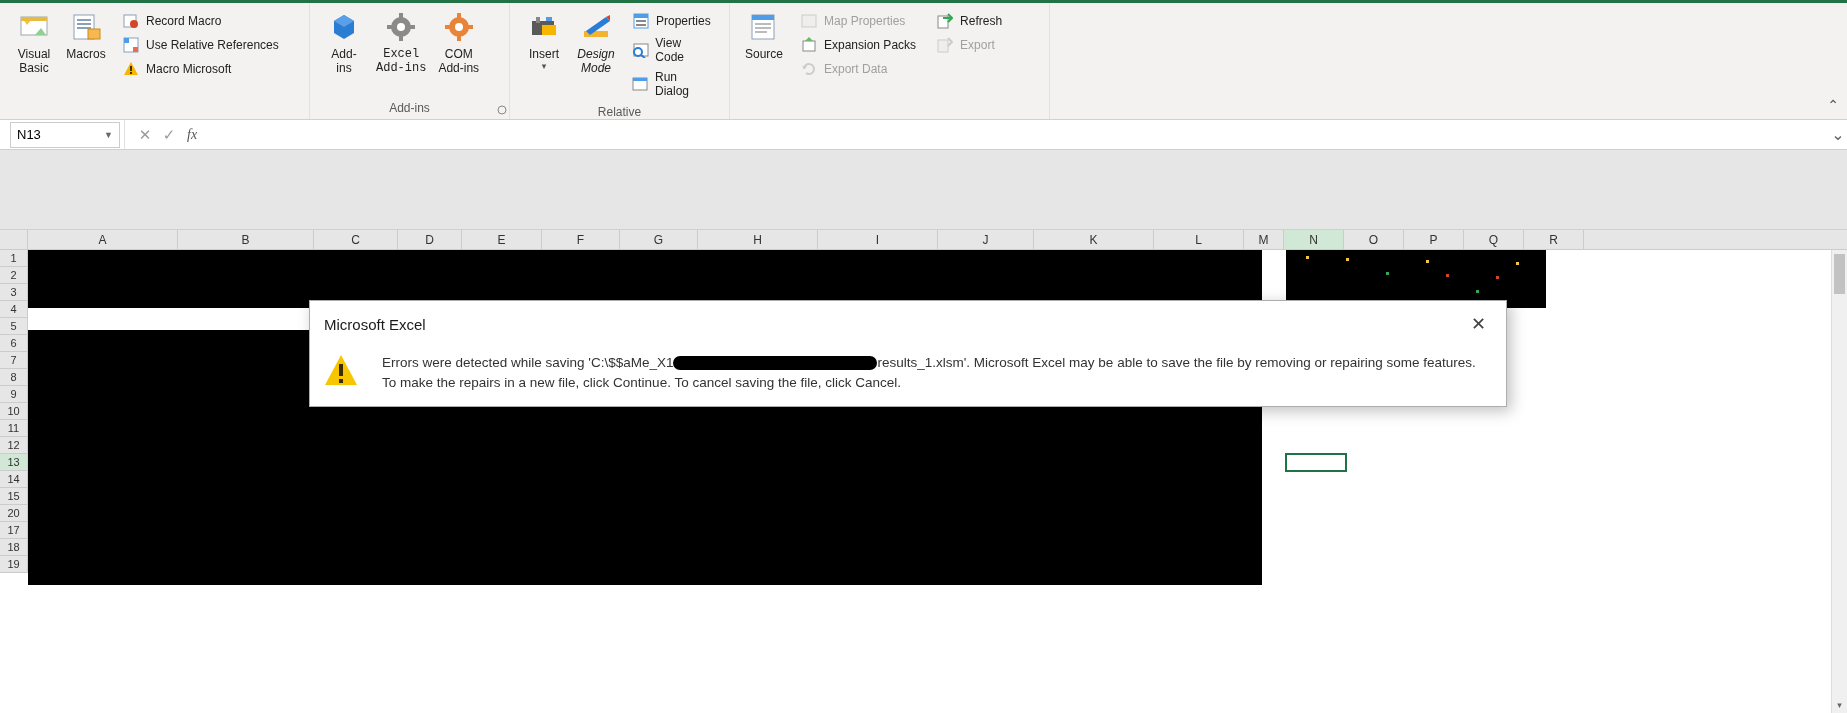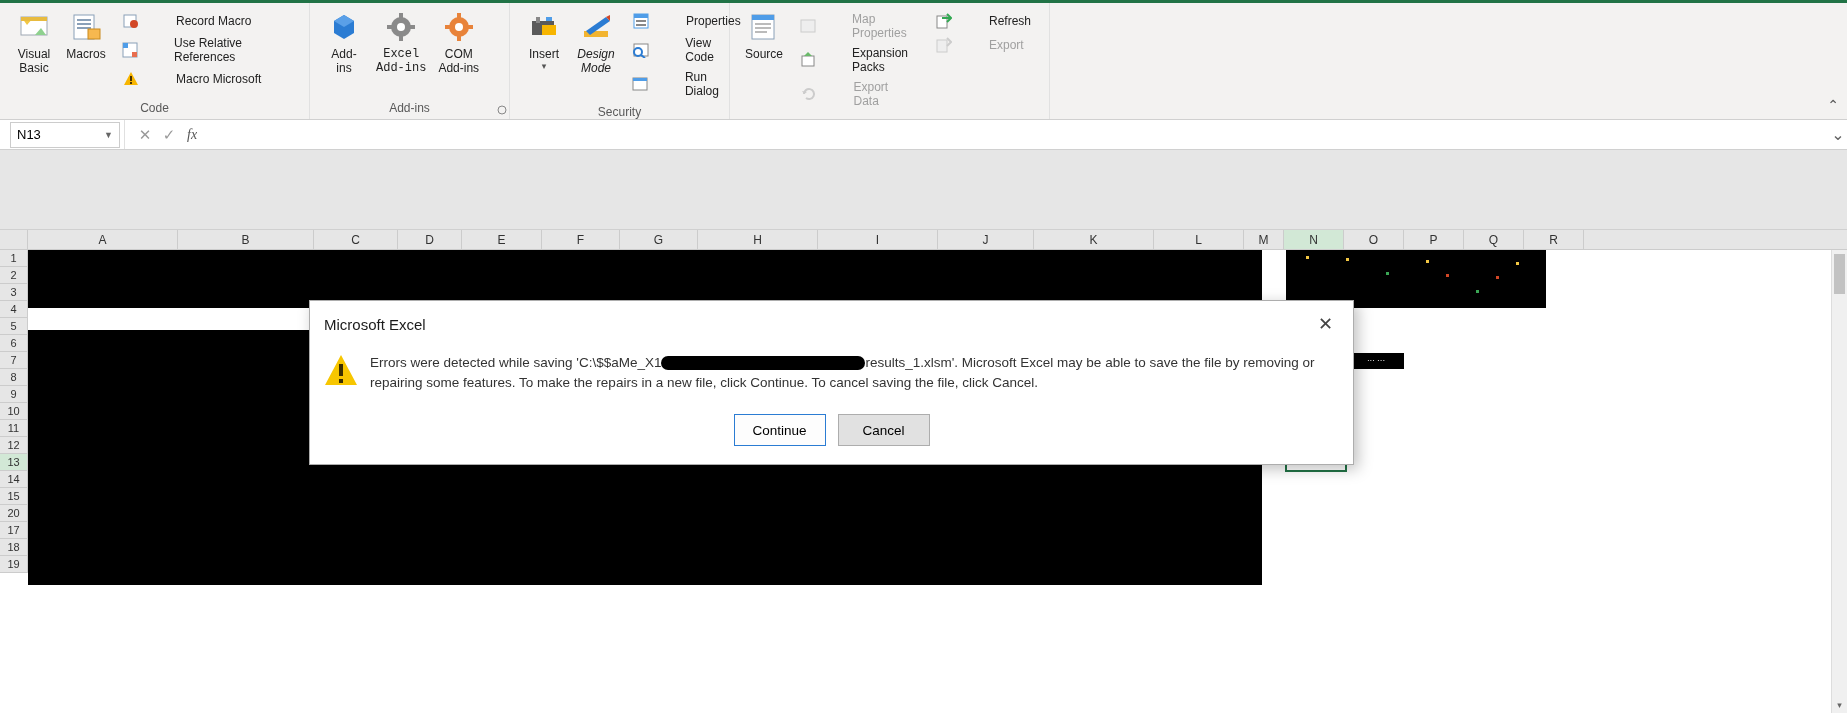--- a/index.html
+++ b/index.html
@@ -7,21 +7,21 @@
 
 
 .ribbon { background: #f3f2f1; height: 120px; border-bottom: 1px solid #d0d0d0; border-top: 3px solid #217346; display: flex; align-items: stretch; position: relative; }
 .ribbon-group { display: flex; flex-direction: column; border-right: 1px solid #e1e1e1; padding: 4px 8px 0 8px; min-width: 60px; }
 .ribbon-group-body { display: flex; align-items: flex-start; flex: 1; }
 .ribbon-group-label { text-align: center; font-size: 12px; color: #595959; padding: 2px 0 4px 0; }
 .large-btn { display: flex; flex-direction: column; align-items: center; justify-content: flex-start; padding: 2px 6px; cursor: pointer; min-width: 52px; text-align: center; }
 .large-btn .icon-box { width: 36px; height: 36px; margin-bottom: 2px; display: flex; align-items: center; justify-content: center; }
 .large-btn .lbl { font-size: 12px; color: #222; line-height: 1.2; }
 .btn-stack { display: flex; flex-direction: column; justify-content: flex-start; padding: 2px 4px; }
-.small-btn { display: flex; align-items: center; padding: 3px 6px; cursor: pointer; font-size: 12px; color: #222; gap: 30px; }
+.small-btn { display: flex; align-items: center; padding: 3px 6px; cursor: pointer; font-size: 12px; color: #222; }
 .small-btn.disabled { color: #a0a0a0; cursor: default; }
 .small-btn .sm-icon { width: 18px; height: 18px; margin-right: 6px; display: flex; align-items: center; justify-content: center; }
 .chevron { position: absolute; right: 8px; bottom: 6px; font-size: 14px; color: #595959; cursor: pointer; }
 .dialog-launcher { width: 10px; height: 10px; position: absolute; right: 2px; bottom: 4px; }
 
 
 .formula-bar { height: 30px; background: #ffffff; border-bottom: 1px solid #d0d0d0; display: flex; align-items: center; }
 .name-box { width: 110px; height: 26px; border: 1px solid #cccccc; margin: 0 4px 0 10px; display: flex; align-items: center; padding: 0 6px; font-size: 13px; }
 .name-box .dd { margin-left: auto; color: #666; font-size: 9px; }
 .fb-btns { display: flex; align-items: center; padding: 0 8px; border-left: 1px solid #e0e0e0; height: 100%; }
@@ -43,26 +43,26 @@
 .row-headers { width: 28px; background: #e6e6e6; border-right: 1px solid #ccc; }
 .row-h { height: 17px; border-bottom: 1px solid #ccc; font-size: 11px; text-align: center; color: #333; line-height: 17px; cursor: pointer; }
 .row-h.sel { background: #d2e8d6; }
 .cells { position: relative; flex: 1; }
 .sel-cell { outline: 2px solid #217346; outline-offset: -1px; }
 
 
 .dark-region { position: absolute; background: #000; }
 
 
-.dialog { position: absolute; left: 309px; top: 300px; width: 1045px; background: #ffffff; border: 1px solid #adadad; box-shadow: 4px 4px 14px rgba(0,0,0,.25); z-index: 50; }
+.dialog { position: absolute; left: 309px; top: 300px; width: 1198px; background: #ffffff; border: 1px solid #adadad; box-shadow: 4px 4px 14px rgba(0,0,0,.25); z-index: 50; }
 .dialog-title { display: flex; align-items: center; padding: 10px 14px 6px 14px; font-size: 15px; color: #1b1b1b; }
 .dialog-close { margin-left: auto; font-size: 18px; font-weight: 300; cursor: pointer; color: #444; padding: 2px 6px; }
 .dialog-body { display: flex; padding: 10px 16px 14px 14px; align-items: flex-start; }
 .warn-icon { width: 34px; height: 34px; margin-right: 12px; flex-shrink: 0; }
-.dialog-text { font-size: 13.5px; color: #333; line-height: 1.45; }
+.dialog-text { font-size: 13.5px; color: #333; line-height: 1.45; margin-left: 12px; }
 .redact { display: inline-block; width: 204px; height: 14px; background: #000; border-radius: 7px; vertical-align: middle; }
 .dialog-buttons { display: flex; justify-content: center; gap: 12px; padding: 8px 0 18px 0; }
 .dlg-btn { min-width: 92px; height: 32px; border: 1px solid #adadad; background: #e1e1e1; font-size: 13.5px; cursor: pointer; }
 .dlg-btn.primary { border: 1px solid #2b7cd3; background: #fdfdfd; }
 
 .vscroll { position: absolute; right: 0; top: 250px; bottom: 0; width: 16px; background: #f0f0f0; border-left: 1px solid #ddd; }
 .vscroll .thumb { position: absolute; top: 4px; left: 2px; right: 2px; height: 40px; background: #c2c2c2; }
 .vscroll .arrow { position: absolute; left: 0; right: 0; height: 16px; text-align: center; font-size: 9px; color: #666; line-height: 16px; cursor: pointer; }
 </style>
 </head>
@@ -121,21 +121,20 @@
               <svg width="16" height="16" viewBox="0 0 16 16">
                 <polygon points="8,1 15,14 1,14" fill="#f7b500"></polygon>
                 <rect x="7" y="5" width="2" height="5" fill="#4a3200"></rect>
                 <rect x="7" y="11" width="2" height="2" fill="#4a3200"></rect>
               </svg>
             </span>
           <span>Macro Microsoft</span>
         </div>
       </div>
     </div>
-    <div class="ribbon-group-label">Code</div>
   </div>
 
   <div class="ribbon-group" style="width:200px; position:relative;">
     <div class="ribbon-group-body">
       <div class="large-btn">
         <span class="icon-box">
             <svg width="32" height="32" viewBox="0 0 32 32">
               <path d="M16 4 L26 10 L26 22 L16 28 L6 22 L6 10 Z" fill="#2b7cd3"></path>
               <path d="M16 4 L26 10 L16 16 L6 10 Z" fill="#5aa0e8"></path>
             </svg>
@@ -229,21 +228,21 @@
           <span class="sm-icon">
               <svg width="16" height="16" viewBox="0 0 16 16">
                 <rect x="1" y="2" width="14" height="12" fill="#fff" stroke="#888"></rect>
                 <rect x="1" y="2" width="14" height="3" fill="#4f9de8"></rect>
               </svg>
             </span>
           <span>Run Dialog</span>
         </div>
       </div>
     </div>
-    <div class="ribbon-group-label">Security</div>
+    <div class="ribbon-group-label">Relative</div>
   </div>
 
   <div class="ribbon-group" style="width:320px;">
     <div class="ribbon-group-body">
       <div class="large-btn">
         <span class="icon-box">
             <svg width="32" height="32" viewBox="0 0 32 32">
               <rect x="4" y="4" width="22" height="24" fill="#fff" stroke="#8aa0b8"></rect>
               <rect x="4" y="4" width="22" height="5" fill="#4f9de8"></rect>
               <rect x="7" y="12" width="16" height="2" fill="#bbb"></rect>
@@ -407,17 +406,13 @@
   <div class="dialog-body">
     <svg class="warn-icon" viewBox="0 0 34 34">
       <polygon points="17,2 33,32 1,32" fill="#f7c600"></polygon>
       <rect x="15" y="11" width="4" height="12" fill="#3a2e00"></rect>
       <rect x="15" y="26" width="4" height="4" fill="#3a2e00"></rect>
     </svg>
     <div class="dialog-text">
       <span>Errors were detected while saving 'C:\$$aMe_X1</span><span class="redact"></span><span>results_1.xlsm'. Microsoft Excel may be able to save the file by removing or repairing some features. To make the repairs in a new file, click Continue. To cancel saving the file, click Cancel.</span>
     </div>
   </div>
-  <div class="dialog-buttons">
-    <button class="dlg-btn primary">Continue</button>
-    <button class="dlg-btn">Cancel</button>
-  </div>
 </div>
 
 </body></html>

